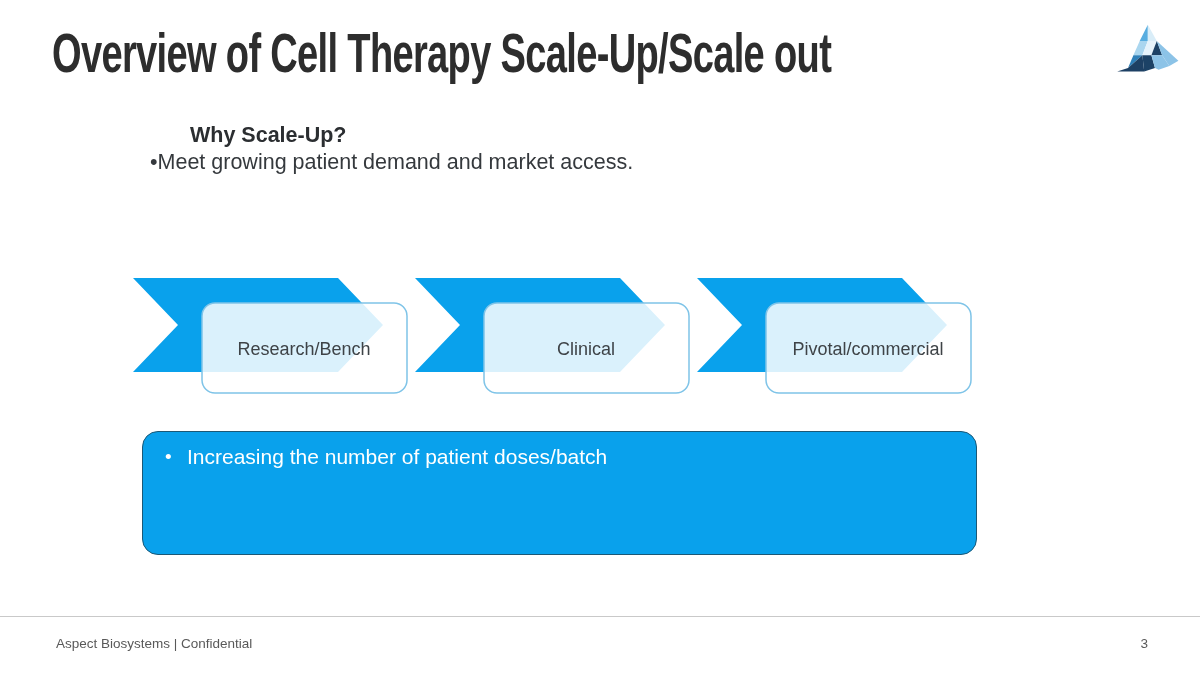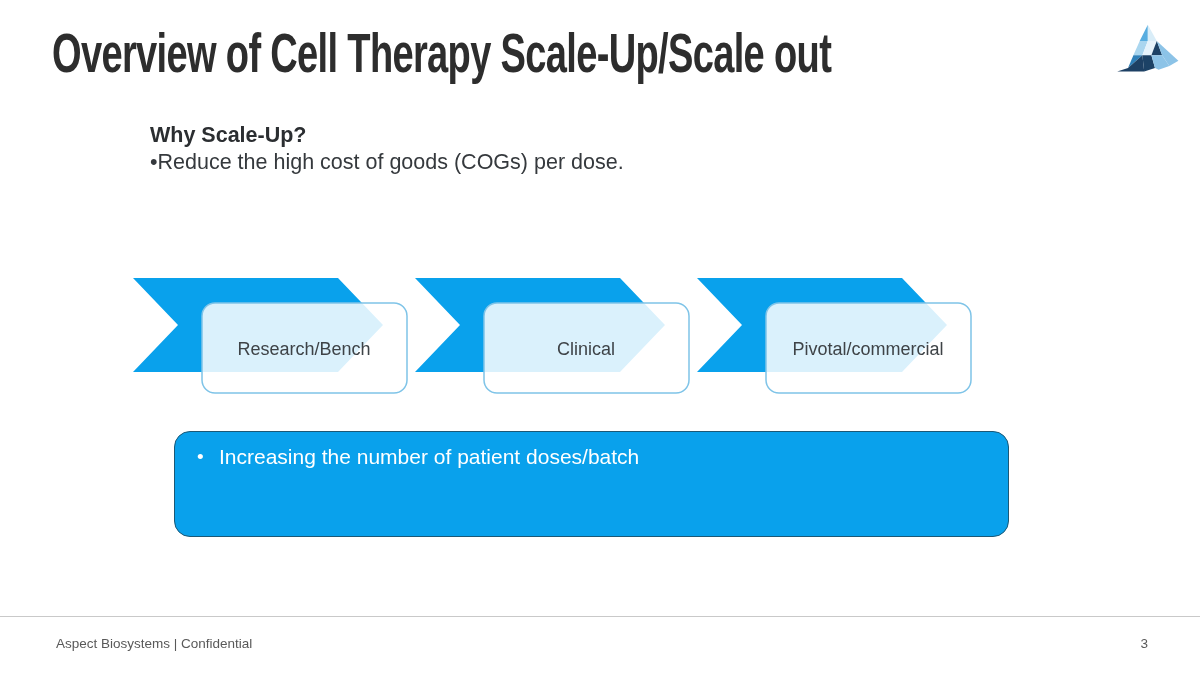--- a/index.html
+++ b/index.html
@@ -12,36 +12,35 @@
   .title{
     position:absolute;left:52px;top:22px;
     font-size:56px;font-weight:700;color:#2d2d2d;
     letter-spacing:-1px;white-space:nowrap;line-height:1.1;
     transform:scaleX(0.68);transform-origin:left top;
   }
   
   .logo{position:absolute;left:1110px;top:22px;width:72px;height:54px;}
   
   .why{position:absolute;left:150px;top:122px;color:#35393d;font-size:21.5px;line-height:27px;}
-  .why .heading{font-weight:700;color:#2b2e31;}
+  .why .heading{font-weight:700;color:#2b2e31;margin-left:40px;}
   
   .stage{position:absolute;top:276px;width:292px;height:125px;}
   .stage.s0{left:131px}
   .stage.s1{left:413px}
   .stage.s2{left:695px}
   .stage text{
     font-family:"Liberation Sans",sans-serif;font-size:18px;fill:#3e4347;
   }
   
   .scale-box{
-    position:absolute;left:142px;top:431px;width:835px;height:106px;
+    position:absolute;left:142px;top:431px;width:835px;height:124px;
     box-sizing:border-box;background:var(--accent_blue);
     border:1.5px solid var(--box_border);border-radius:16px;
     padding:11px 20px 0 20px;
-    margin-left:32px;
   }
   .scale-box ul{margin:0;padding:0;list-style:none;}
   .scale-box li{
     position:relative;padding-left:24px;max-width:640px;
     color:#ffffff;font-size:21px;line-height:27.5px;
   }
   .scale-box li::before{
     content:"\2022";position:absolute;left:2px;top:0;font-size:19px;color:#ffffff;
   }
   
@@ -64,21 +63,21 @@
     <polygon points="52,20 58,36 46,36" style="fill:var(--logo_navy)"></polygon>
     <polygon points="52,20 76,42 66,48 58,36" style="fill:var(--logo_steel)"></polygon>
     <polygon points="26,36 36,36 20,50" style="fill:var(--logo_medium)"></polygon>
     <polygon points="8,54 20,50 36,36 38,54" style="fill:var(--logo_dark)"></polygon>
     <polygon points="36,36 46,36 50,50 38,54" style="fill:var(--logo_navy)"></polygon>
     <polygon points="46,36 58,36 66,48 54,52 50,50" style="fill:var(--logo_steel)"></polygon>
   </svg>
 
   <div class="why">
     <div class="heading">Why Scale-Up?</div>
-    <div>•Reduce the high cost of goods (COGs) per dose.</div>
+    <div>•Meet growing patient demand and market access.</div>
   </div>
 
   <svg class="stage s0" viewBox="0 0 292 125">
     <polygon points="2,2 207,2 252,49 207,96 2,96 47,49" style="fill:var(--accent_blue)"></polygon>
     <rect x="71" y="27" width="205" height="90" rx="13" fill="#ffffff" fill-opacity="0.85" style="stroke:var(--card_border)" stroke-width="1.5"></rect>
     <text x="173" y="79" text-anchor="middle">Research/Bench</text>
   </svg>
 
   <svg class="stage s1" viewBox="0 0 292 125">
     <polygon points="2,2 207,2 252,49 207,96 2,96 47,49" style="fill:var(--accent_blue)"></polygon>

